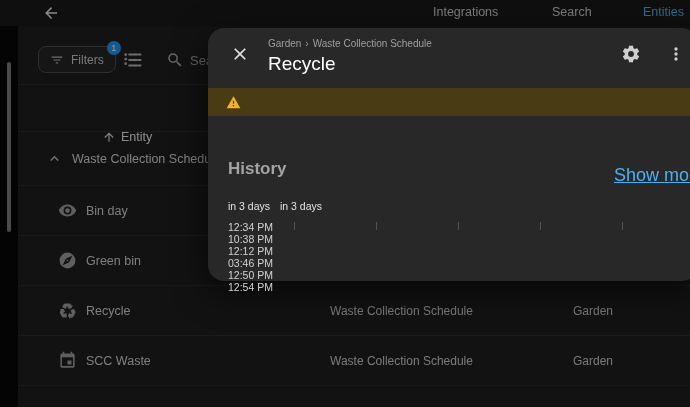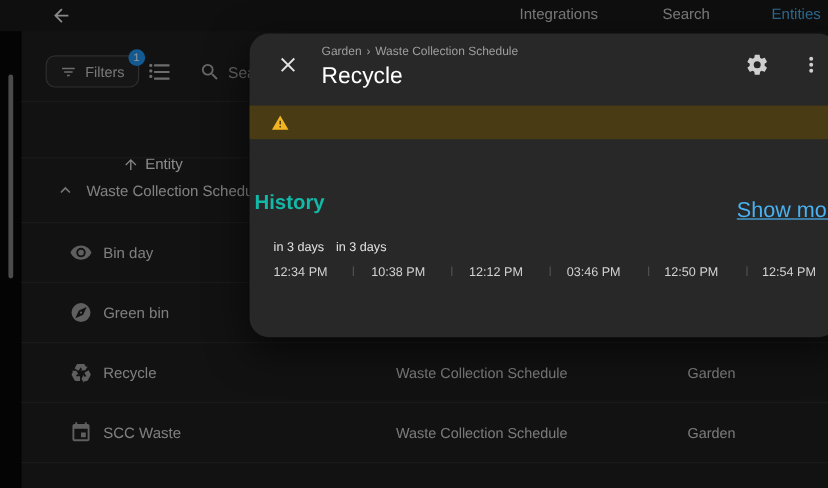--- a/index.html
+++ b/index.html
@@ -60,26 +60,26 @@
   .close-btn{position:absolute;left:22px;top:16px;width:20px;height:20px;border:none;background:none;color:#e2e2e2;cursor:pointer;padding:0;}
   .dlg-head{position:absolute;left:60px;top:8px;}
   .breadcrumb{font-size:10px;color:#9f9f9f;line-height:15px;white-space:nowrap;}
   .breadcrumb .sep{margin:0 4px;color:#9f9f9f;}
   .dlg-title{font-size:19px;color:#ffffff;line-height:25px;font-weight:400;}
   .gear-btn{position:absolute;left:413px;top:16px;width:20px;height:20px;border:none;background:none;color:#cfcfcf;cursor:pointer;padding:0;}
   .dots-btn{position:absolute;left:458px;top:16px;width:20px;height:20px;border:none;background:none;color:#cfcfcf;cursor:pointer;padding:0;}
   .warn-banner{position:absolute;left:0;top:60px;width:100%;height:28px;background:var(--warning-bg);display:flex;align-items:center;}
   .warn-banner .icon{width:15px;height:15px;color:var(--warning-icon);margin-left:18px;flex:none;}
   .warn-banner .wtext{margin-left:11px;font-size:12px;color:#f5f5f5;white-space:nowrap;}
-  .hist-title{position:absolute;left:4px;top:131px;font-size:17px;font-weight:700;color:#14b8a6;}
+  .hist-title{position:absolute;left:20px;top:131px;font-size:17px;font-weight:700;color:#a3a3a3;}
   .show-more{position:absolute;left:406px;top:137px;font-size:18px;color:var(--accent);text-decoration:underline;cursor:pointer;white-space:nowrap;}
   .state-label{position:absolute;top:172px;font-size:10.5px;color:#e3e3e3;white-space:nowrap;}
   .sl0{left:20px;}
   .sl1{left:72px;}
-  .time-axis{position:absolute;left:20px;top:193px;width:452px;display:flex;justify-content:space-between;font-size:10.5px;color:#d2d2d2;}
+  .time-axis{position:absolute;left:20px;top:193px;width:452px;display:flex;font-size:10.5px;color:#d2d2d2;flex-direction:column;}
   .time-axis span{white-space:nowrap;}
   .tick{position:absolute;top:194px;width:1px;height:8px;background:#505050;}
   .tk0{left:86px;}.tk1{left:168px;}.tk2{left:250px;}.tk3{left:332px;}.tk4{left:414px;}
 
   .icon svg,.back-btn svg,.view-btn svg,.close-btn svg,.gear-btn svg,.dots-btn svg,.search-icon svg{width:100%;height:100%;fill:currentColor;display:block;}
 </style>
 </head>
 <body>
 
 <div class="screen">

